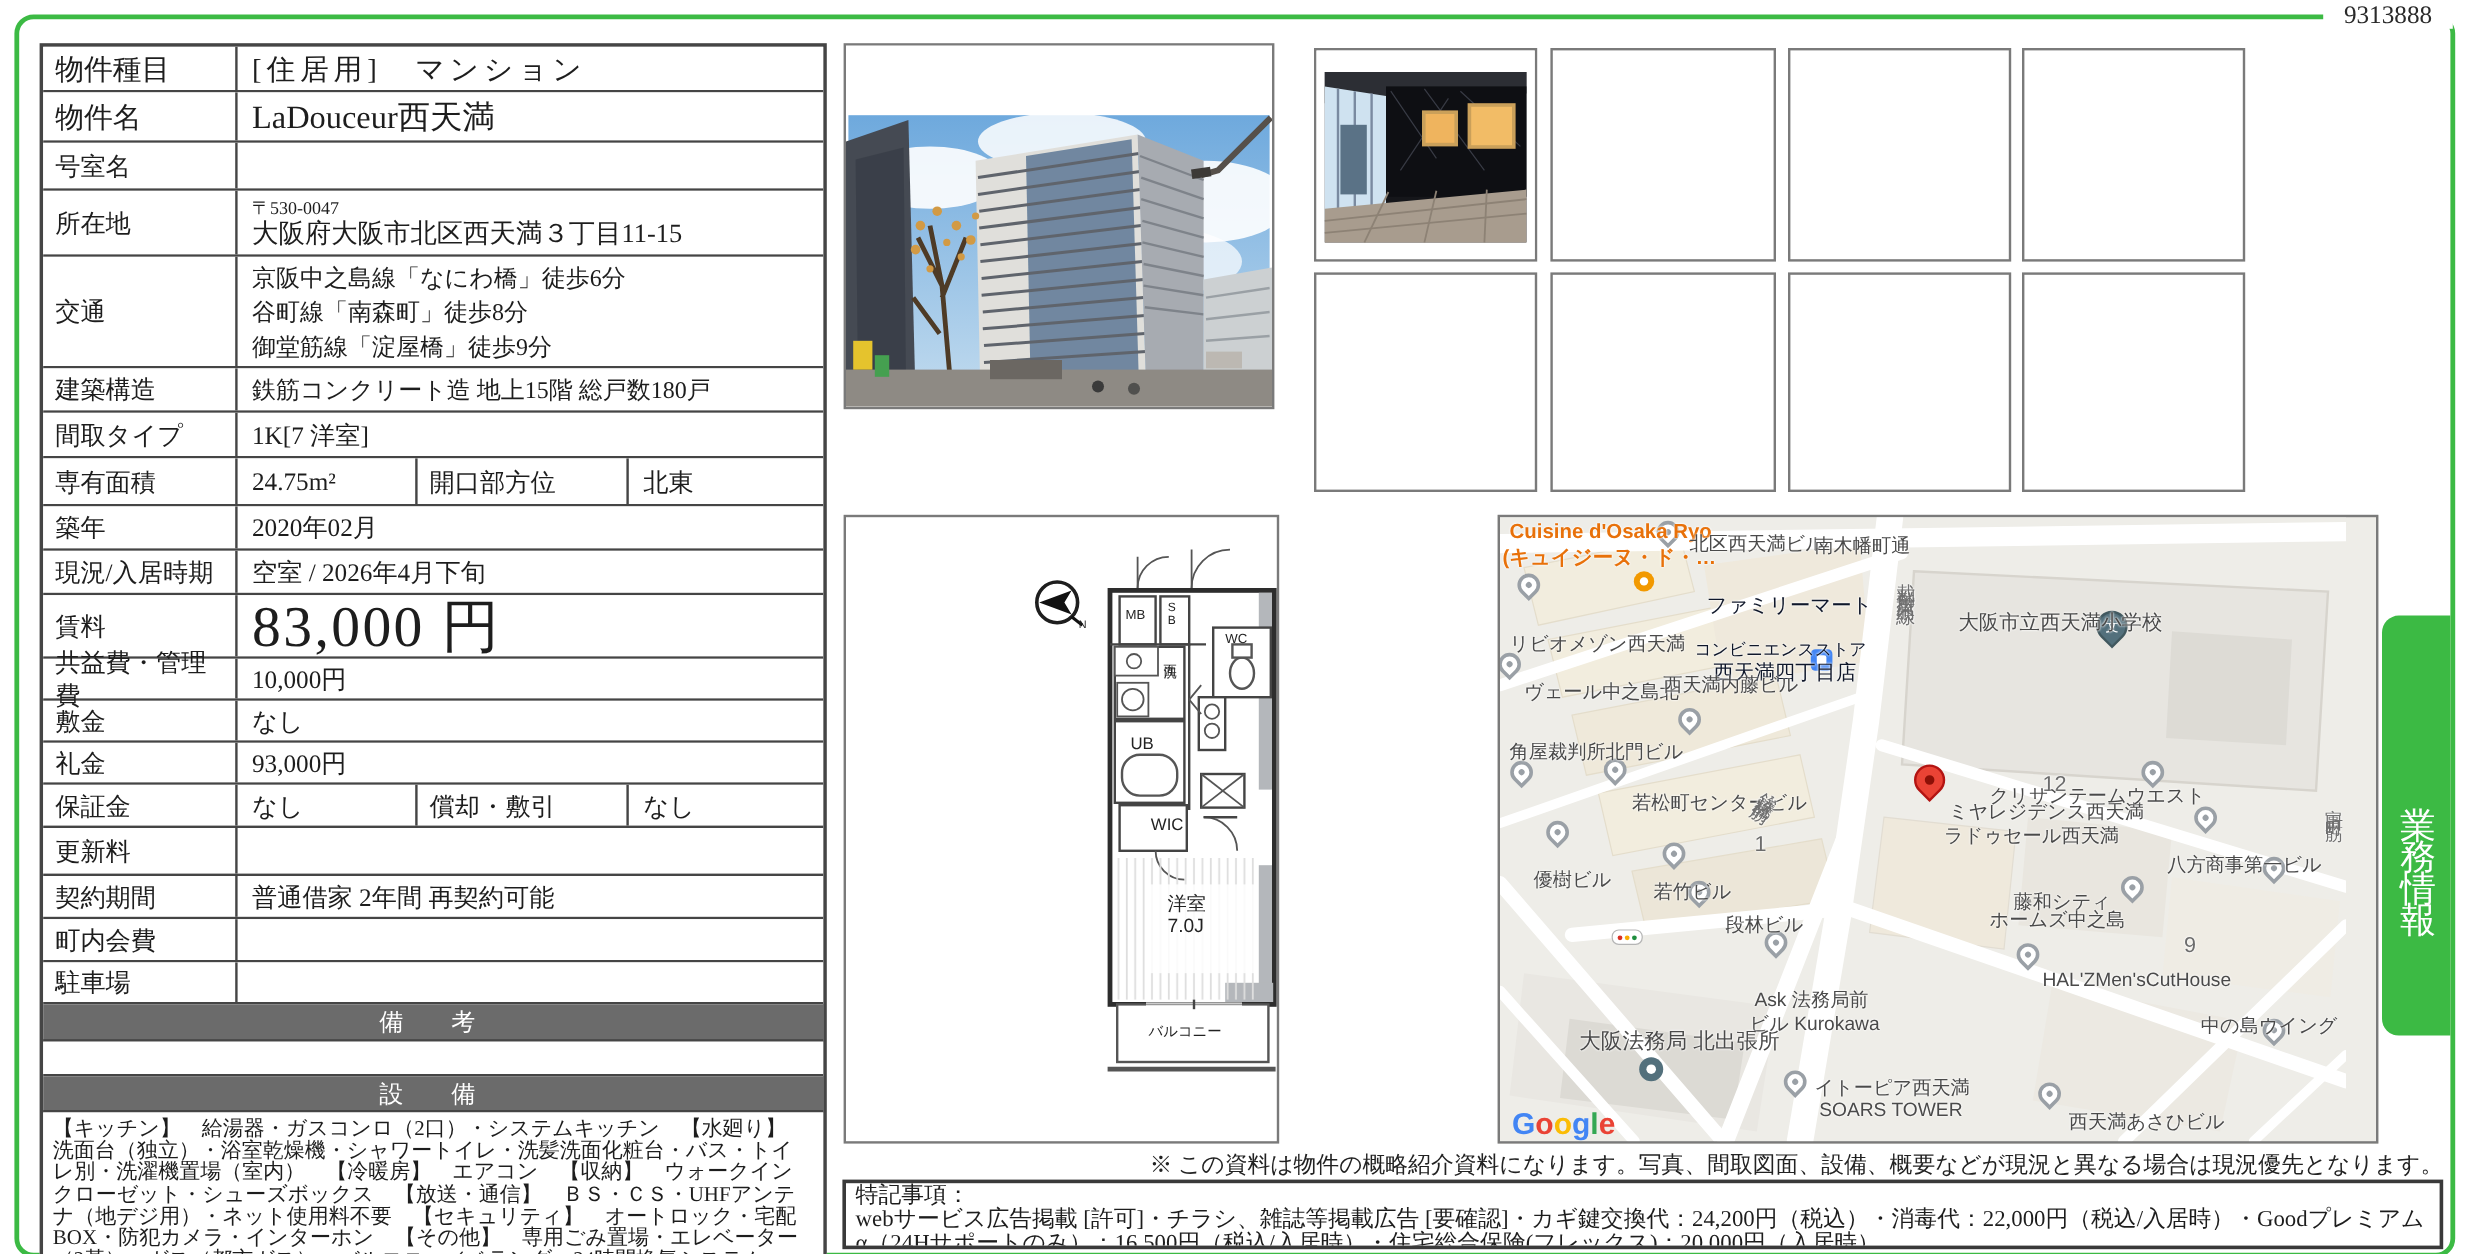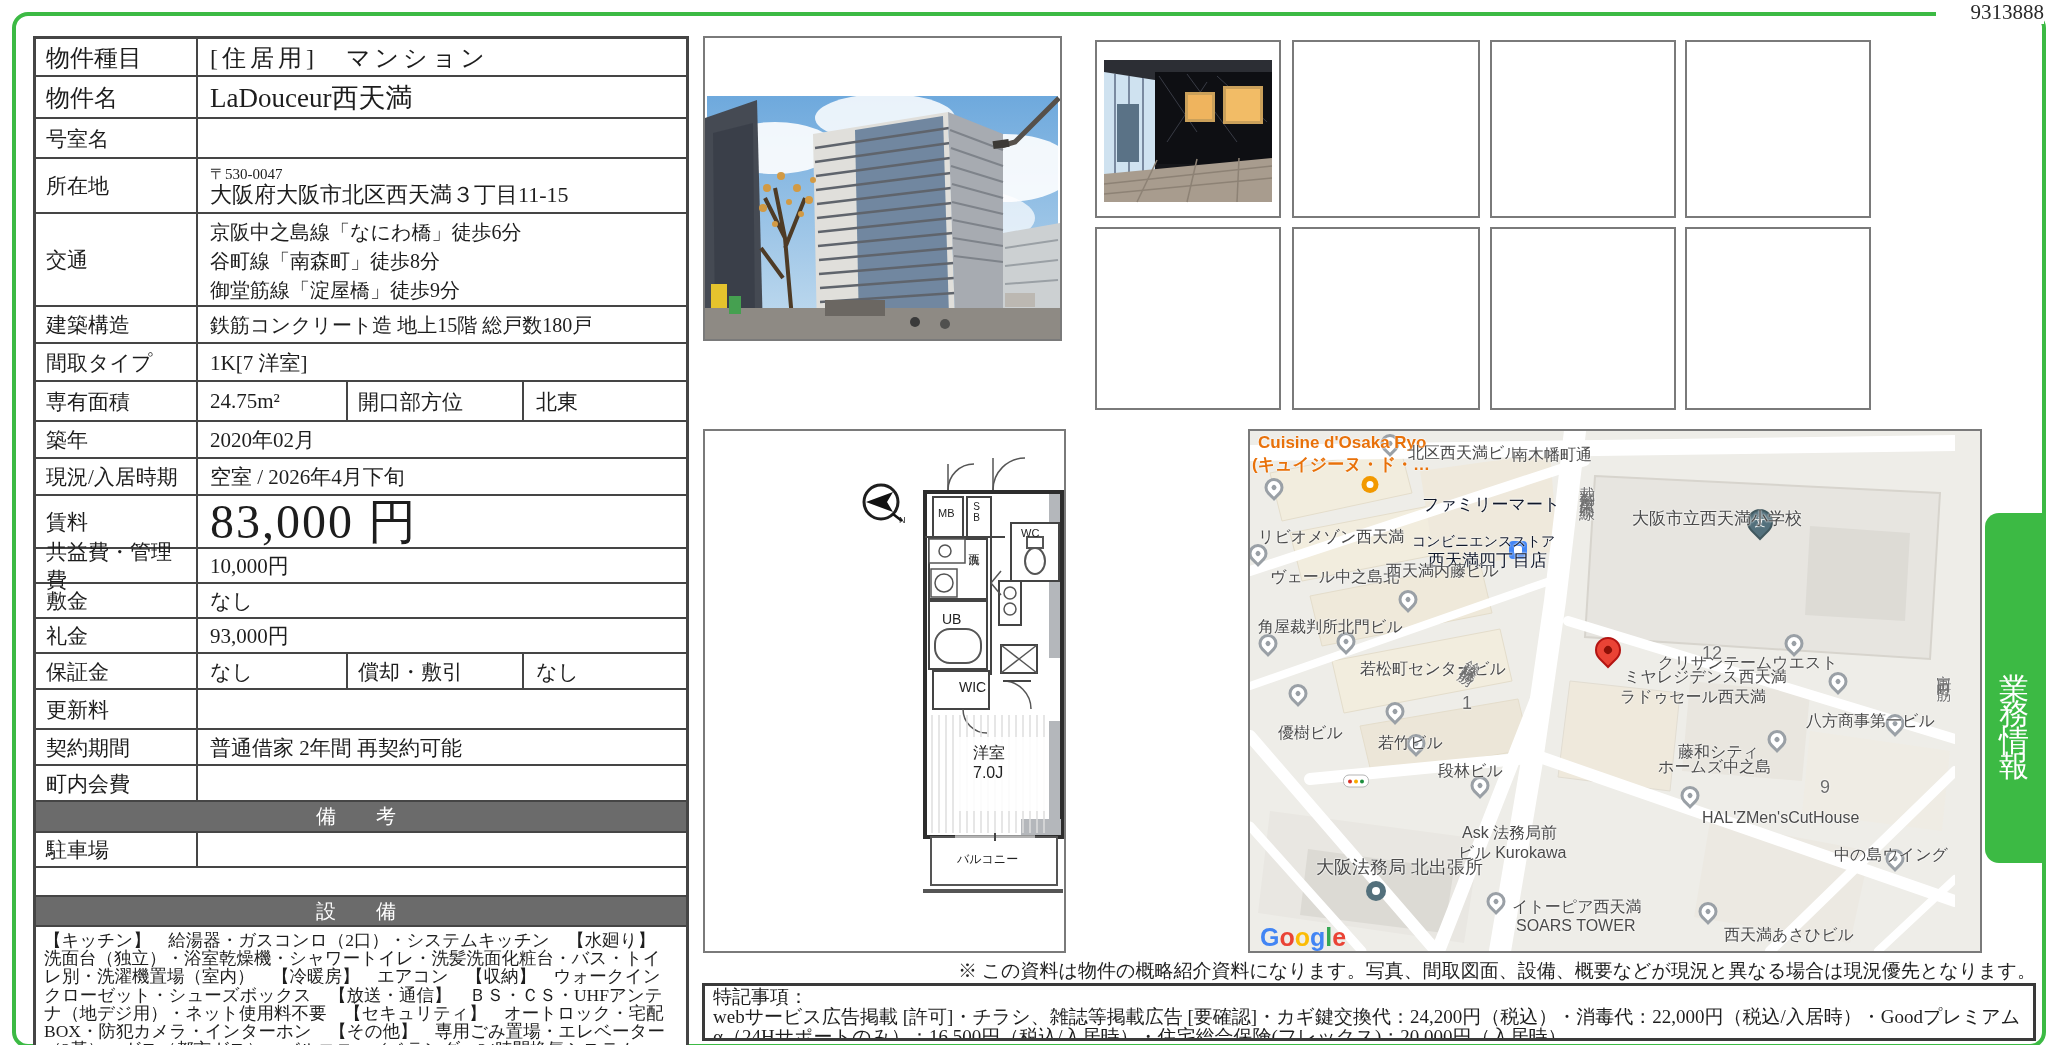--- a/index.html
+++ b/index.html
@@ -3,21 +3,21 @@
 <meta charset="utf-8">
 <style>
   html,body{margin:0;padding:0;background:#fff;}
   body{width:2056px;height:1045px;position:relative;overflow:hidden;
        font-family:"Liberation Serif","DejaVu Serif",serif;color:#1d1d1d;}
   .abs{position:absolute;}
 
   
   #frame{left:12px;top:12px;width:2026px;height:1028px;border:4px solid #3cba44;border-radius:16px;}
   #doc-number{left:1936px;top:0;width:108px;height:24px;background:#fff;z-index:6;
-              font-size:21px;text-align:right;line-height:24px;color:#2a2a2a;}
+              font-size:21px;text-align:center;line-height:24px;color:#2a2a2a;}
 
   
   #ptable{left:33px;top:36px;width:650px;border:3px solid #454545;background:#fff;z-index:2;}
   .prow{display:flex;border-bottom:2px solid #454545;box-sizing:border-box;background:#fff;}
   .prow:last-child{border-bottom:none;}
   .pl{width:162px;border-right:2px solid #454545;padding:1px 8px 0 10px;box-sizing:border-box;
       font-size:21px;display:flex;align-items:center;}
   .pv{flex:1;padding:1px 10px 0 12px;box-sizing:border-box;font-size:21px;display:flex;align-items:center;}
   .pl2{width:178px;border-left:2px solid #454545;border-right:2px solid #454545;
        padding:1px 8px 0 10px;box-sizing:border-box;font-size:21px;display:flex;align-items:center;}
@@ -171,25 +171,25 @@
     <div class="pv"></div>
   </div>
   <div class="prow" style="height:36px">
     <div class="pl">契約期間</div>
     <div class="pv">普通借家 2年間 再契約可能</div>
   </div>
   <div class="prow" style="height:36px">
     <div class="pl">町内会費</div>
     <div class="pv"></div>
   </div>
-  <div class="prow sechdr" style="height:31px">備　考</div>
   <div class="prow" style="height:35px">
     <div class="pl">駐車場</div>
     <div class="pv"></div>
   </div>
+  <div class="prow sechdr" style="height:31px">備　考</div>
   <div class="prow" style="height:29px"></div>
   <div class="prow sechdr" style="height:30px">設　備</div>
   <div class="prow" style="height:126px">
     <div class="equip">【キッチン】　給湯器・ガスコンロ（2口）・システムキッチン　【水廻り】　洗面台（独立）・浴室乾燥機・シャワートイレ・洗髪洗面化粧台・バス・トイレ別・洗濯機置場（室内）　【冷暖房】　エアコン　【収納】　ウォークインクローゼット・シューズボックス　【放送・通信】　ＢＳ・ＣＳ・UHFアンテナ（地デジ用）・ネット使用料不要　【セキュリティ】　オートロック・宅配BOX・防犯カメラ・インターホン　【その他】　専用ごみ置場・エレベーター（2基）・ガス（都市ガス）・バルコニー／ベランダ・24時間換気システム</div>
   </div>
 </div>
 
 <div class="abs photobox" style="left:703px;top:36px;width:359px;height:305px">
   <svg width="355" height="301" viewBox="0 0 355 301">
     <rect x="0" y="0" width="355" height="301" fill="#ffffff"></rect>

